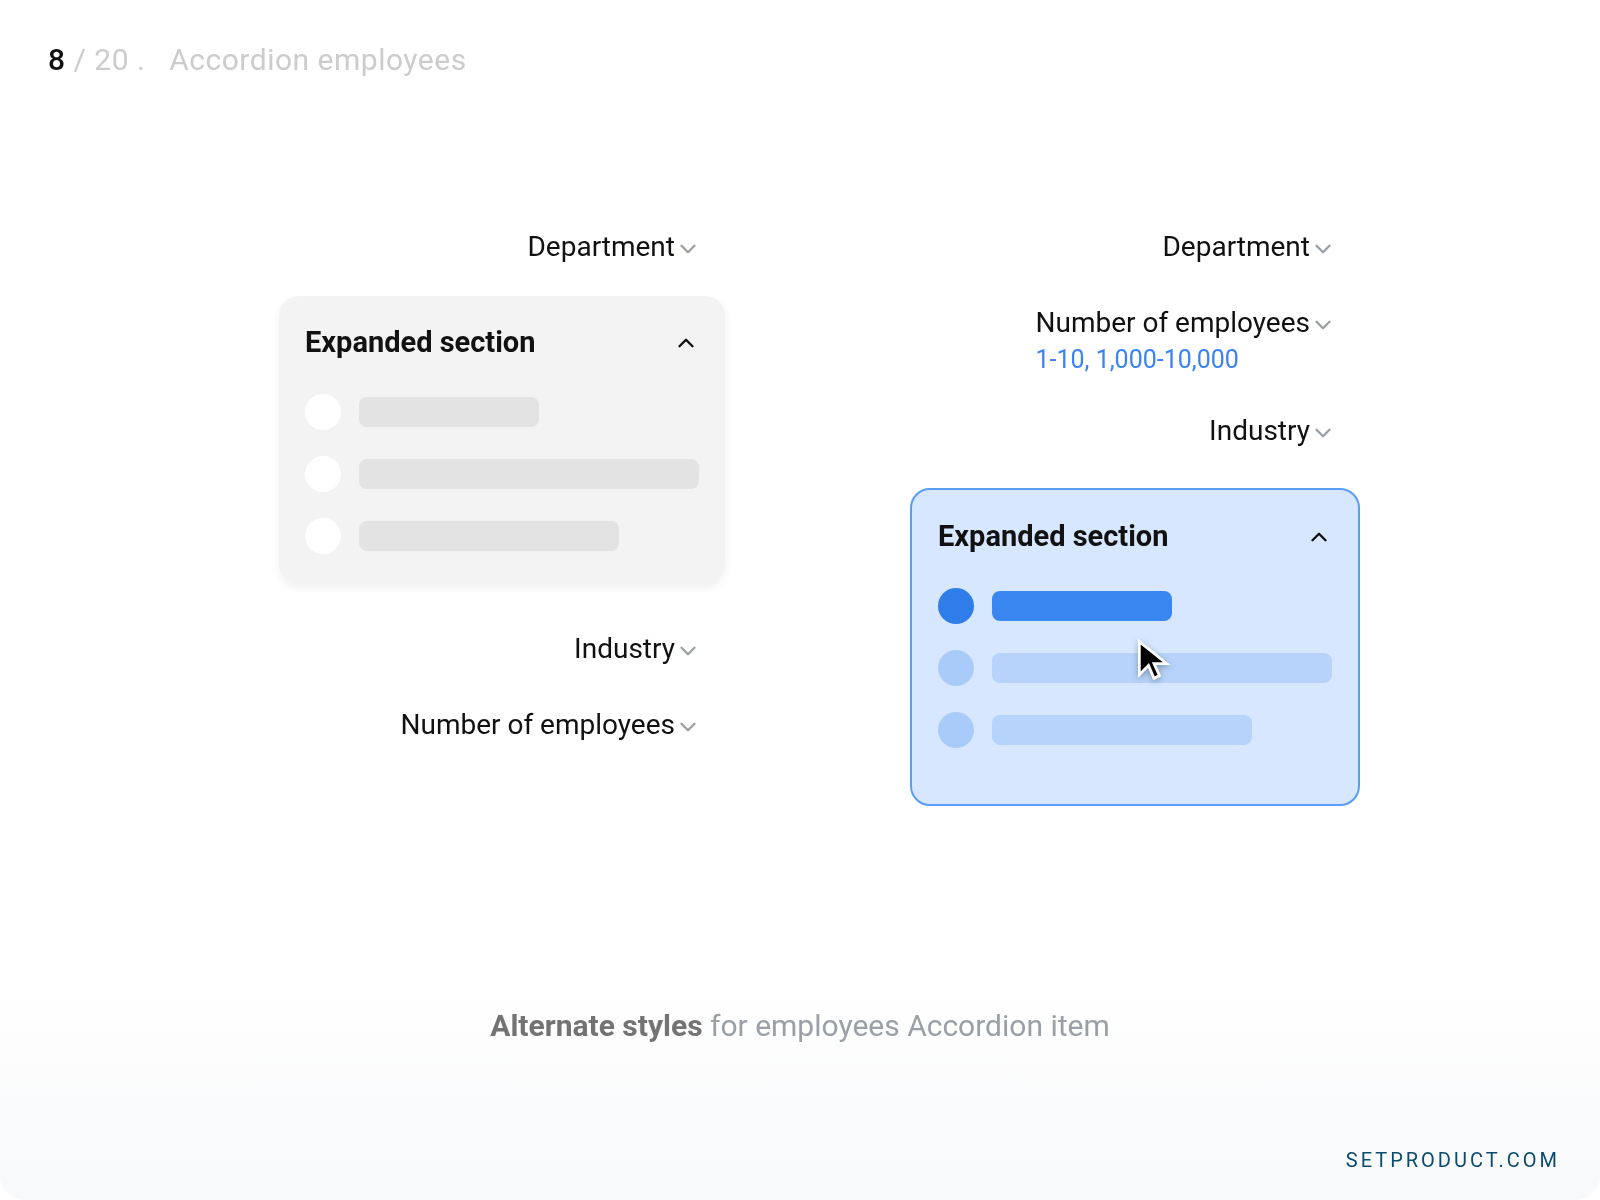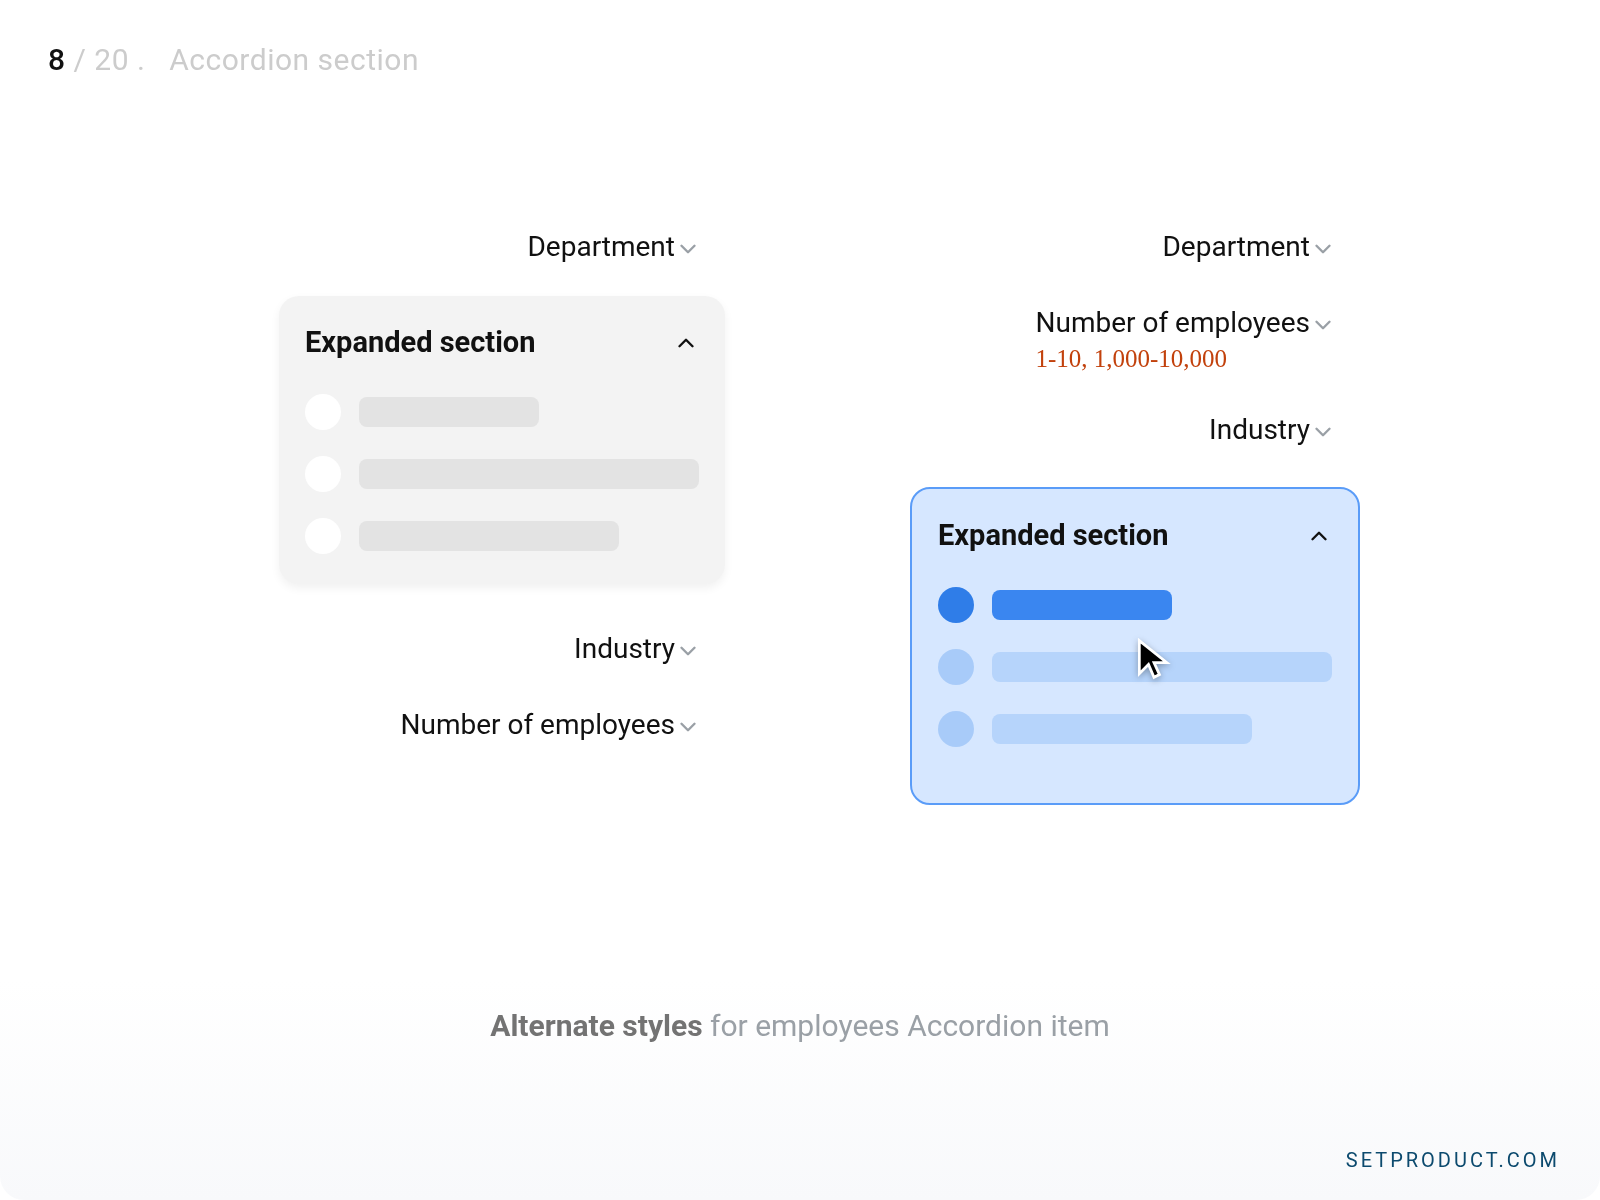--- a/index.html
+++ b/index.html
@@ -37,22 +37,21 @@
     justify-content: space-between;
     cursor: pointer;
   }
   .acc-item .label-wrap { display: flex; flex-direction: column; gap: 6px; }
   .acc-item .label {
     font-size: 28px;
     color: #111;
   }
   .acc-item .subtitle {
     font-size: 25px;
-    color: #c2410c;
-    font-family: Liberation Serif, serif;
+    color: #3b82f6;
   }
   .chev {
     margin-top: 6px;
     flex-shrink: 0;
   }
   .chev svg { width: 26px; height: 26px; }
   .chev svg path { stroke: #9aa0a6; stroke-width: 2.2; fill: none; stroke-linecap: round; stroke-linejoin: round; }
 
   
   .exp-a {
@@ -153,21 +152,21 @@
 </head>
 <body>
 
 <div class="bg-grad"></div>
 
 <div class="page-header">
   <span class="current">8</span>
   <span> / </span>
   <span>20</span>
   <span>.&nbsp;&nbsp;</span>
-  <span>Accordion section</span>
+  <span>Accordion employees</span>
 </div>
 
 <div class="columns">
 
   <div class="col">
 
     <div class="acc-item">
       <div class="label-wrap">
         <span class="label">Department</span>
       </div>

